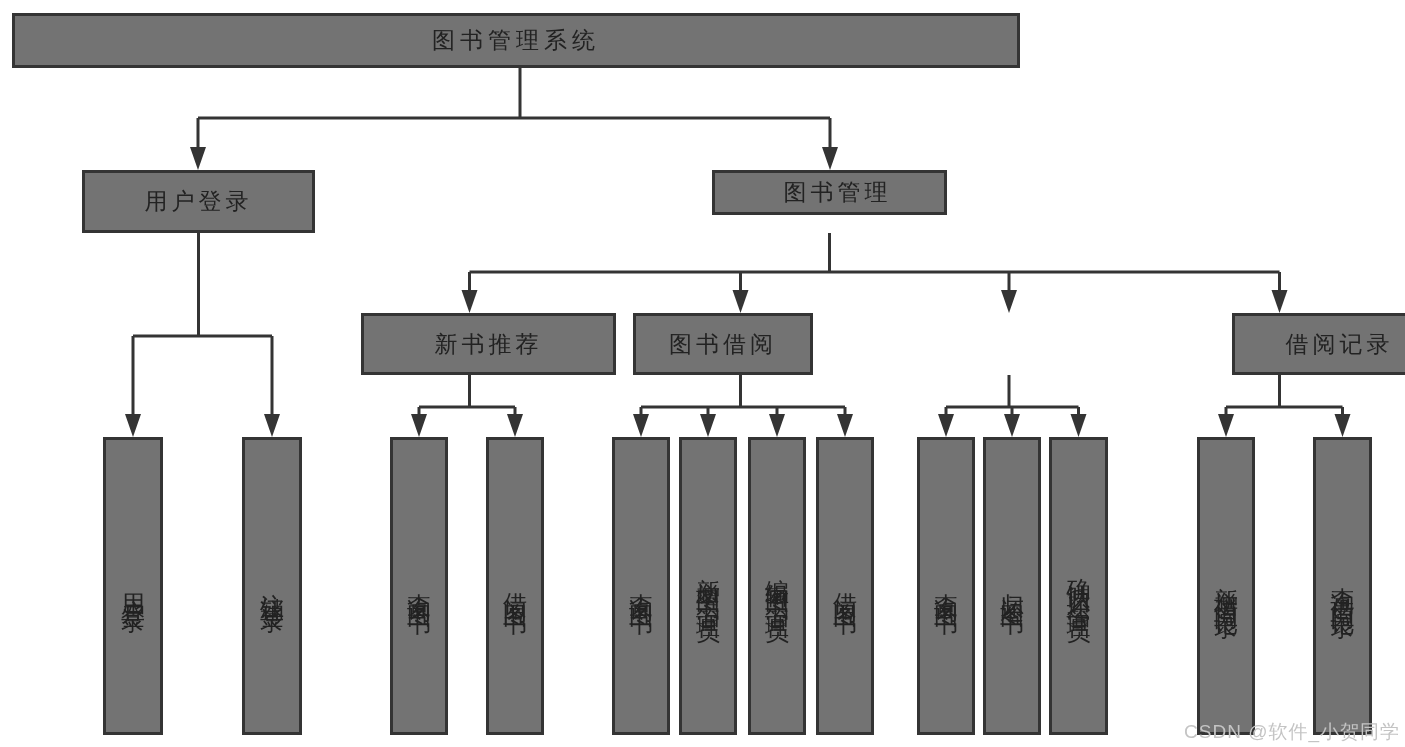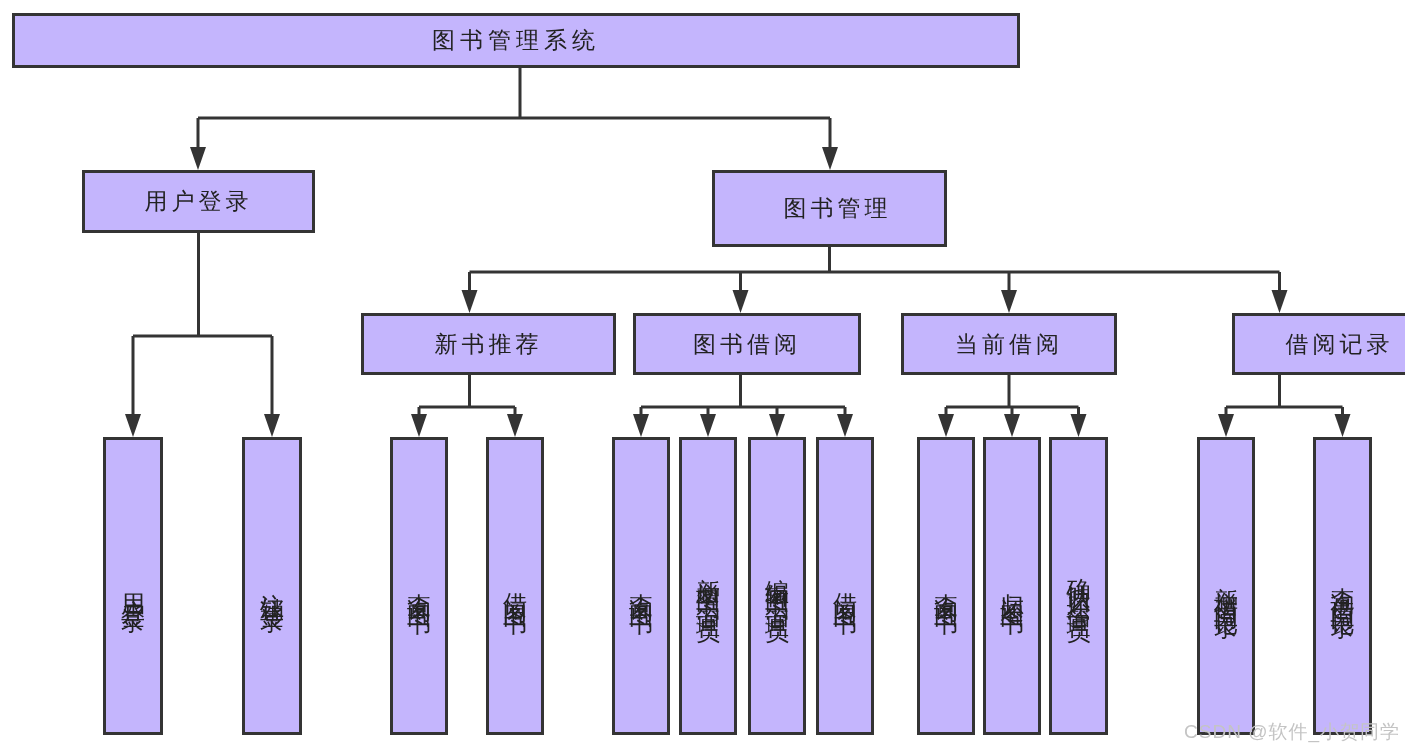--- a/index.html
+++ b/index.html
@@ -19,21 +19,21 @@
   }
   .connectors {
     position: absolute;
     left: 0; top: 0;
     width: 1405px; height: 747px;
     pointer-events: none;
   }
   .node {
     position: absolute;
     box-sizing: border-box;
-    background: #c4b5fd;
+    background: #737373;
     border: 3px solid var(--line);
     display: flex;
     align-items: center;
     justify-content: center;
     color: var(--text);
   }
   .hnode {
     font-size: 23px;
     letter-spacing: 4px;
     white-space: nowrap;
@@ -102,32 +102,29 @@
     </g>
   </svg>
 
   <div class="node hnode title" style="left:12px; top:13px; width:1008px; height:55px;">
     <span class="lbl">图书管理系统</span>
   </div>
 
   <div class="node hnode" style="left:82px; top:170px; width:233px; height:63px;">
     <span class="lbl">用户登录</span>
   </div>
-  <div class="node hnode" style="left:712px; top:170px; width:235px; height:77px;padding-left:16px;">
+  <div class="node hnode" style="left:712px; top:170px; width:235px; height:45px;padding-left:16px;">
     <span class="lbl">图书管理</span>
   </div>
 
   <div class="node hnode" style="left:361px; top:313px; width:255px; height:62px;">
     <span class="lbl">新书推荐</span>
   </div>
-  <div class="node hnode" style="left:633px; top:313px; width:228px; height:62px;">
+  <div class="node hnode" style="left:633px; top:313px; width:180px; height:62px;">
     <span class="lbl">图书借阅</span>
-  </div>
-  <div class="node hnode" style="left:901px; top:313px; width:216px; height:62px;">
-    <span class="lbl">当前借阅</span>
   </div>
   <div class="node hnode" style="left:1232px; top:313px; width:215px; height:62px;">
     <span class="lbl">借阅记录</span>
   </div>
 
   <div class="node vnode" style="left:103px; top:437px; width:60px; height:298px;">
     <span class="lbl">用户登录</span>
   </div>
   <div class="node vnode" style="left:242px; top:437px; width:60px; height:298px;">
     <span class="lbl">注销登录</span>

